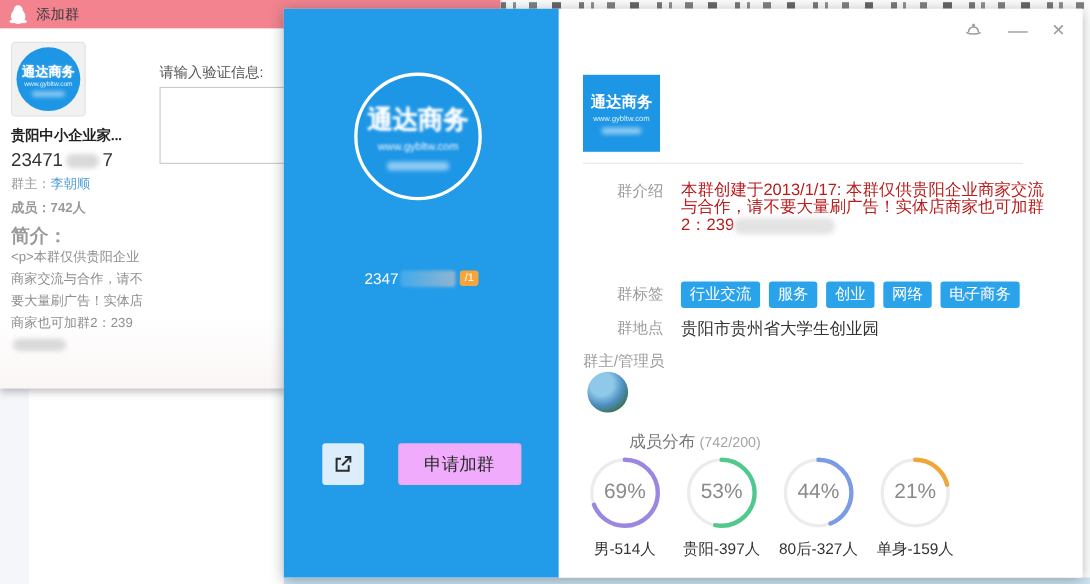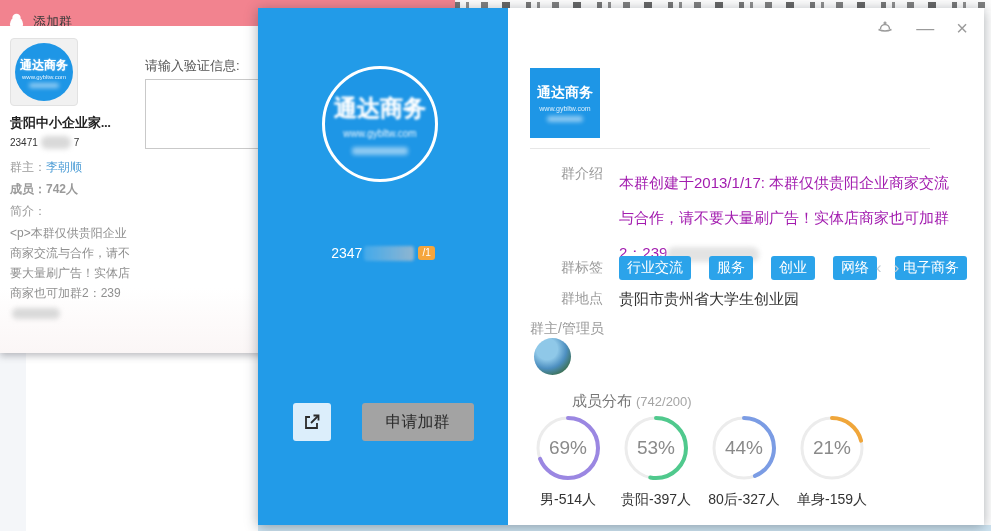--- a/index.html
+++ b/index.html
@@ -11,40 +11,40 @@
   #desktop-strip { left:455px; top:0; width:536px; height:11px; background:#fdfdfd;
     overflow:hidden; }
   #desktop-strip .smudge { height:6px; margin-top:2px;
     background:repeating-linear-gradient(90deg,#4a4a4a 0 5px,transparent 5px 11px,#6a6a6a 11px 14px,transparent 14px 26px,#555 26px 33px,transparent 33px 47px,#333 47px 55px,transparent 55px 71px); opacity:.75; }
   #left-gutter { left:0; top:353px; width:26px; height:178px; background:#f4f6f9; }
   #bottom-strip { left:258px; top:525px; width:733px; height:6px; background:#cfe5f2; }
 
   
   #back-window { left:0; top:0; width:455px; height:353px; background:#fff;
     box-shadow:0 3px 7px rgba(70,70,80,.35); z-index:1; }
-  #back-titlebar { height:26px; background:#F2838F; display:flex; align-items:flex-start; padding:13px 8px; }
+  #back-titlebar { height:26px; background:#F2838F; display:flex; align-items:center; padding:13px 8px; }
   #back-title { font-size:13px; color:#3a3a3a; margin-left:8px; }
   #back-body { position:relative; width:100%; height:327px;
     background:linear-gradient(#ffffff 80%, #fbf6f6); }
 
   .g-avatar-sq { left:10px; top:12px; width:68px; height:68px; background:#f1f1f1;
     border:1px solid #e2e2e2; border-radius:4px; display:flex; align-items:center; justify-content:center; }
   .logo-circle { border-radius:50%; background:#1E96E6; color:#fff; display:flex;
     flex-direction:column; align-items:center; justify-content:center; text-align:center; }
   .logo-circle .l1 { font-weight:bold; text-shadow:0 0 2px rgba(255,255,255,.6); }
   .logo-circle .l2 { opacity:.9; filter:blur(.4px); }
   .logo-circle .l3 { background:rgba(255,255,255,.5); border-radius:3px; filter:blur(2px); }
 
   #bw-name { left:10px; top:88px; font-size:13px; font-weight:bold; color:#222; width:130px;font-family:Liberation Serif, serif; }
-  #bw-number { left:10px; top:110px; font-size:10px; color:#333; display:flex; align-items:center; }
+  #bw-number { left:10px; top:110px; font-size:17px; color:#333; display:flex; align-items:center; }
   .blur-chip { background:#d9d9d9; border-radius:6px; filter:blur(2.5px); display:inline-block; }
   #bw-owner { left:10px; top:133px; font-size:12px; color:#9a9a9a; }
   #bw-owner a { color:#4A9BD5; text-decoration:none; }
   #bw-members { left:10px; top:155px; font-size:12px; color:#9a9a9a;font-weight:bold; }
-  #bw-intro-label { left:10px; top:177px; font-size:12px; color:#9a9a9a; }
+  #bw-intro-label { left:10px; top:177px; font-size:17px; color:#9a9a9a;font-weight:bold; }
   #bw-intro { left:10px; top:197px; width:122px; font-size:12px; color:#8f8f8f; line-height:20px; }
 
   #verify-label { left:145px; top:31px; font-size:13px; color:#555; }
   #verify-box { left:145px; top:53px; width:186px; height:70px; border:1px solid #c9c9c9;
     background:#fff; resize:none; outline:none; font-size:12px; padding:4px; }
 
   
   #dialog { left:258px; top:8px; width:726px; height:517px; z-index:2; display:flex;
     box-shadow:0 2px 12px rgba(40,50,60,.4); background:#fff; }
 
@@ -56,43 +56,43 @@
     color:#fff; font-size:19px; letter-spacing:1px; }
   #bp-number-row { position:absolute; left:0; top:237px; width:100%; display:flex;
     align-items:center; justify-content:center; gap:2px; color:#fff; font-size:14px; }
   #bp-number-blur { width:50px; height:15px; background:linear-gradient(90deg,rgba(255,255,255,.15),rgba(180,190,200,.75)); border-radius:3px; filter:blur(1.5px); }
   #bp-badge { background:#F5A53C; color:#fff; font-size:10px; border-radius:3px;
     padding:2px 4px; line-height:1; margin-left:2px; }
   #bp-buttons { position:absolute; left:0; top:395px; width:100%; display:flex;
     justify-content:center; gap:8px; }
   #share-btn { width:38px; height:38px; background:#DCEEFB; border:none; border-radius:3px;
     display:flex; align-items:center; justify-content:center; cursor:pointer; }
-  #apply-btn { width:112px; height:38px; background:#a3a3a3; border:none; border-radius:3px;
+  #apply-btn { width:112px; height:38px; background:#f0abfc; border:none; border-radius:3px;
     font-size:16px; color:#2b2b2b; cursor:pointer; font-family:Liberation Mono, monospace;margin-left:23px; }
 
   
   #white-panel { flex:1; position:relative; background:#fff; }
   #win-controls { position:absolute; top:10px; right:16px; display:flex; align-items:center; gap:22px; }
   .ctrl { color:#9b9b9b; cursor:pointer; line-height:1; }
   #min-btn { font-size:18px; }
   #close-btn { font-size:20px; }
 
   #wp-logo { position:absolute; left:22px; top:60px; width:70px; height:70px;
     background:#1E96E6; color:#fff; display:flex; flex-direction:column; align-items:center;
     justify-content:center; text-align:center; }
   #wp-divider { position:absolute; left:22px; top:140px; width:400px; height:1px; background:#e7e7e7; }
 
   .info-row { position:absolute; left:22px; display:flex; }
   .info-label { width:58px; flex:none; font-size:14px; color:#9b9b9b;margin-left:31px; }
   #intro-row { top:157px; width:420px; }
-  #intro-text { font-size:15px; color:#a21caf; line-height:35px; width:340px; }
+  #intro-text { font-size:15px; color:#b91c1c; line-height:16px; width:340px; }
   #intro-blur { width:92px; height:15px; background:#e3e3e3; border-radius:7px;
     filter:blur(2.5px); display:inline-block; vertical-align:middle; }
   #tags-row { top:248px; width:400px; align-items:center; }
-  #tag-list { display:flex; gap:18px; }
+  #tag-list { display:flex; gap:8px; }
   .tag-chip { background:#2BA3EA; color:#fff; font-size:14px; padding:3px 8px;
     border-radius:3px; cursor:pointer; white-space:nowrap; }
   #tag-arrows { position:absolute; left:368px; top:250px; display:flex; gap:12px;
     font-size:17px; color:#c3ced6; }
   #tag-arrows span { cursor:pointer; }
   #loc-row { top:282px; }
   #loc-value { font-size:15px; color:#333; }
   #owner-label { position:absolute; left:22px; top:312px; font-size:14px; color:#9b9b9b; }
   #owner-avatar { position:absolute; left:26px; top:330px; width:37px; height:37px;
     border-radius:50%;

